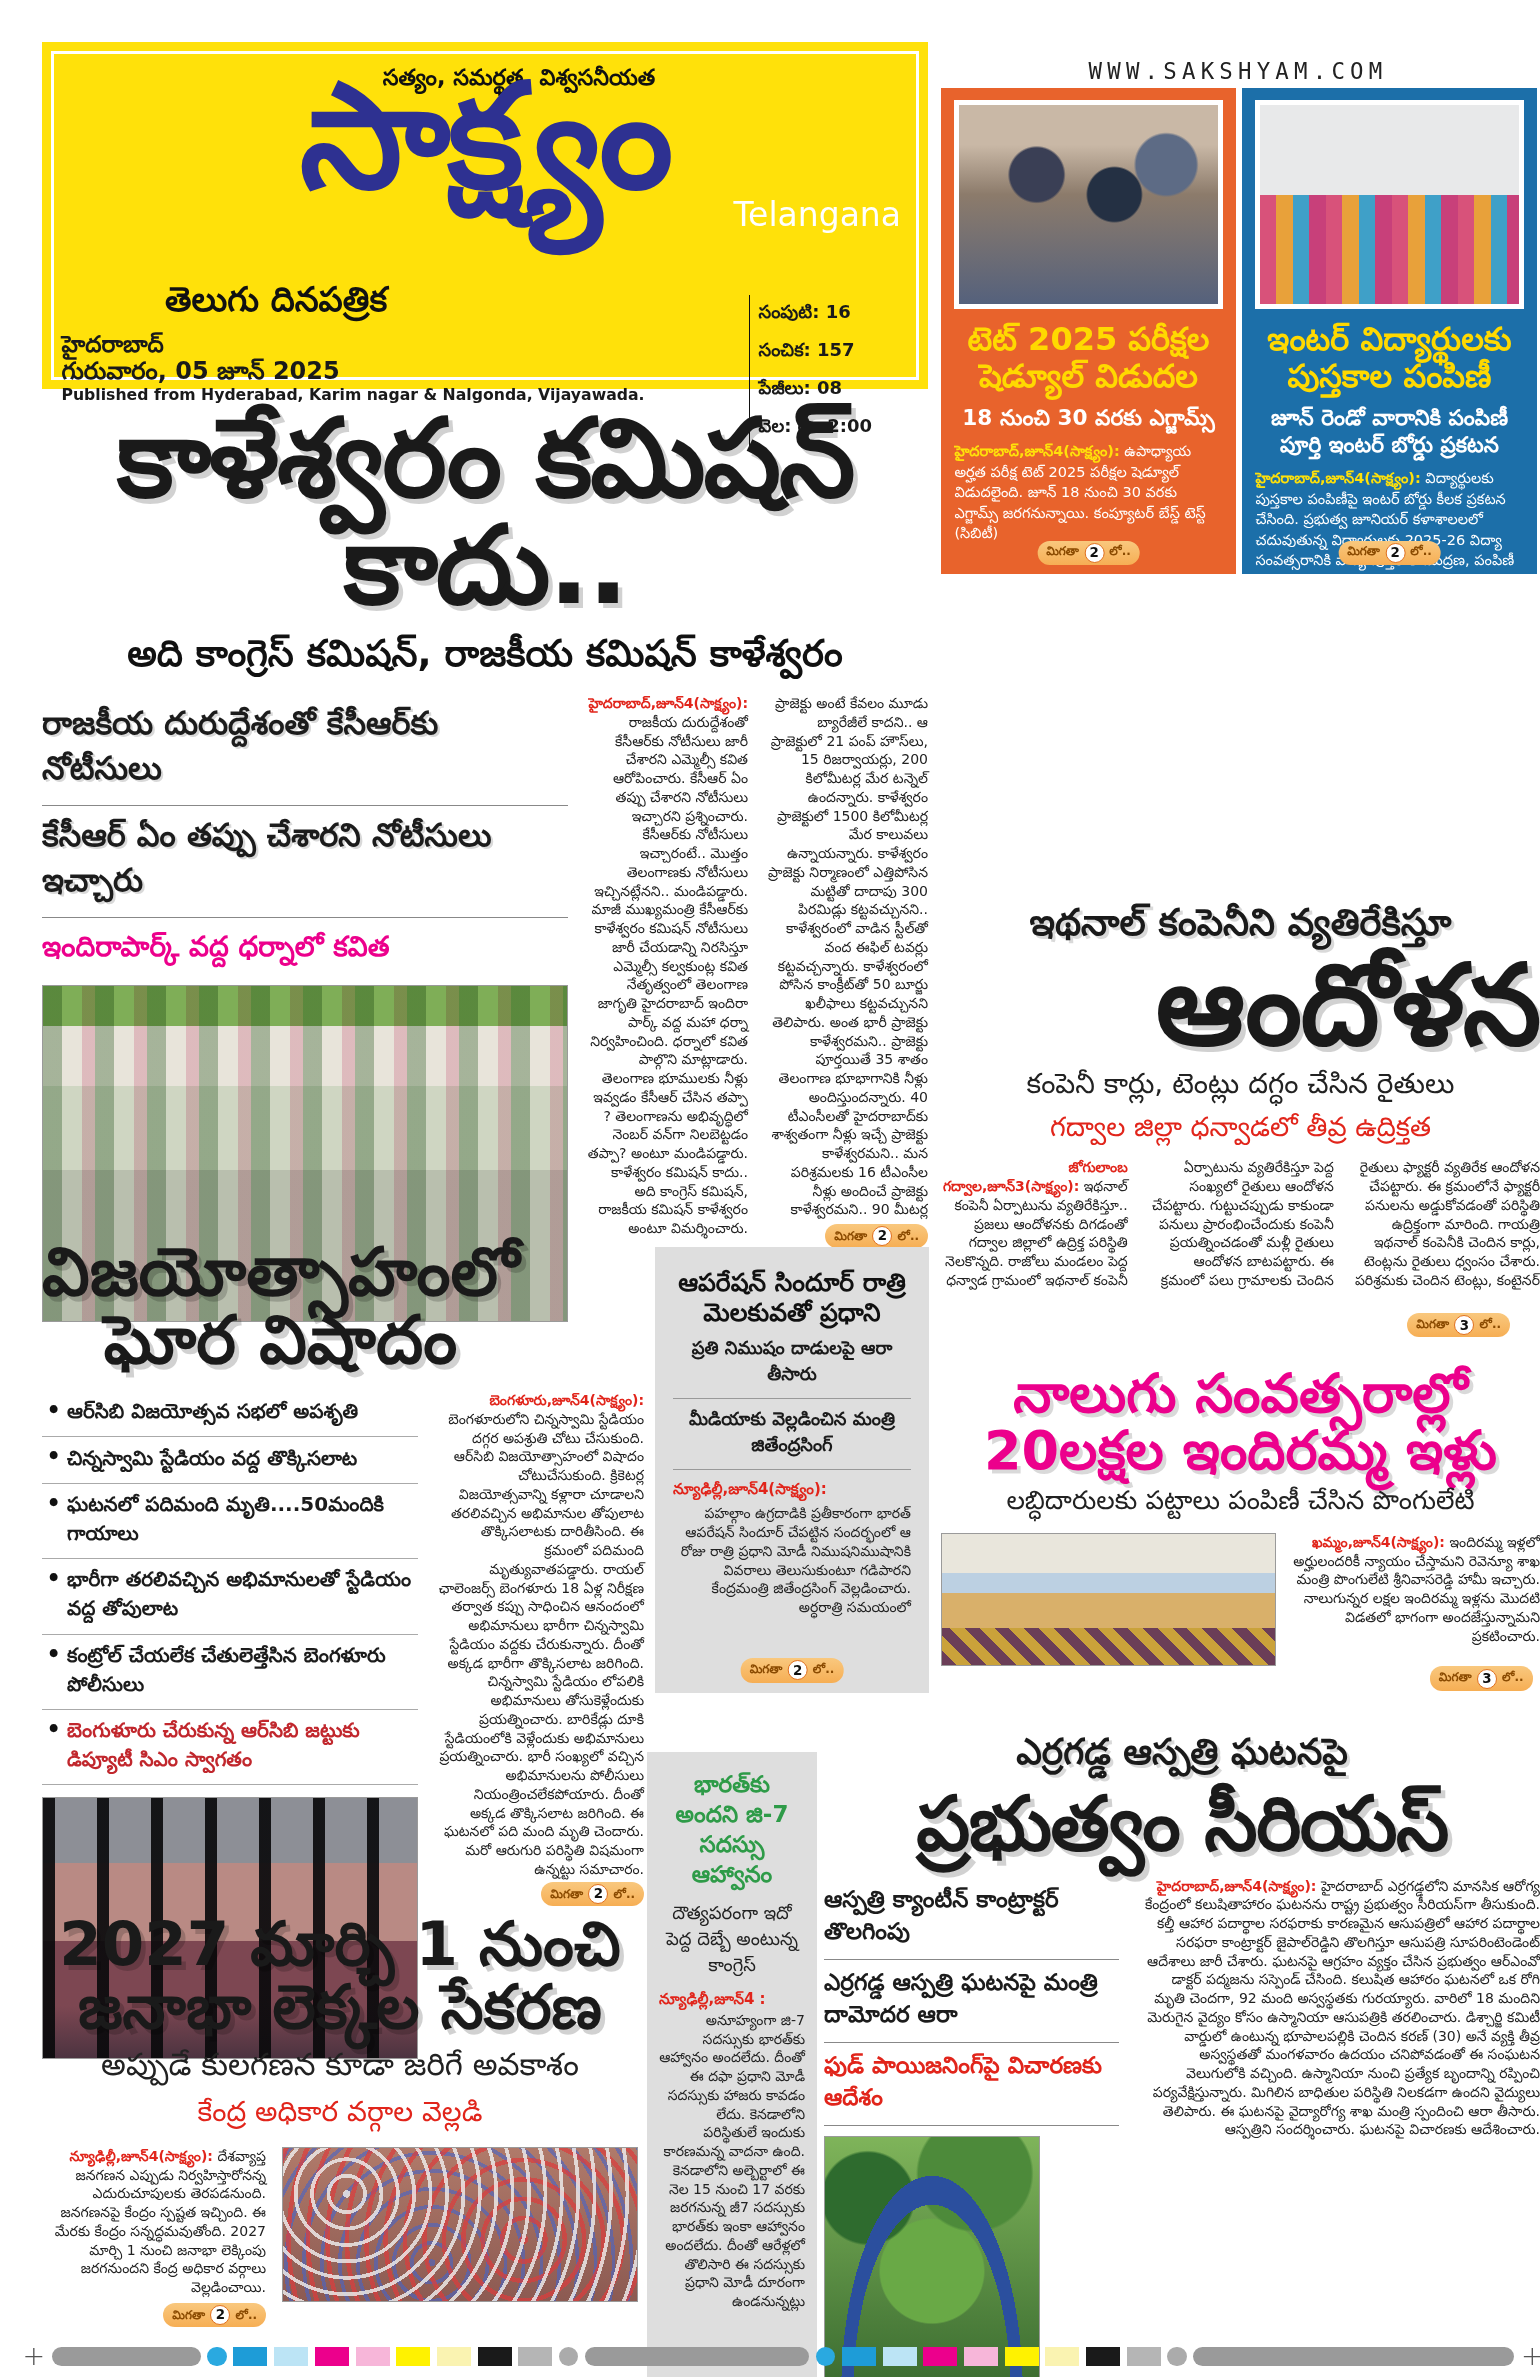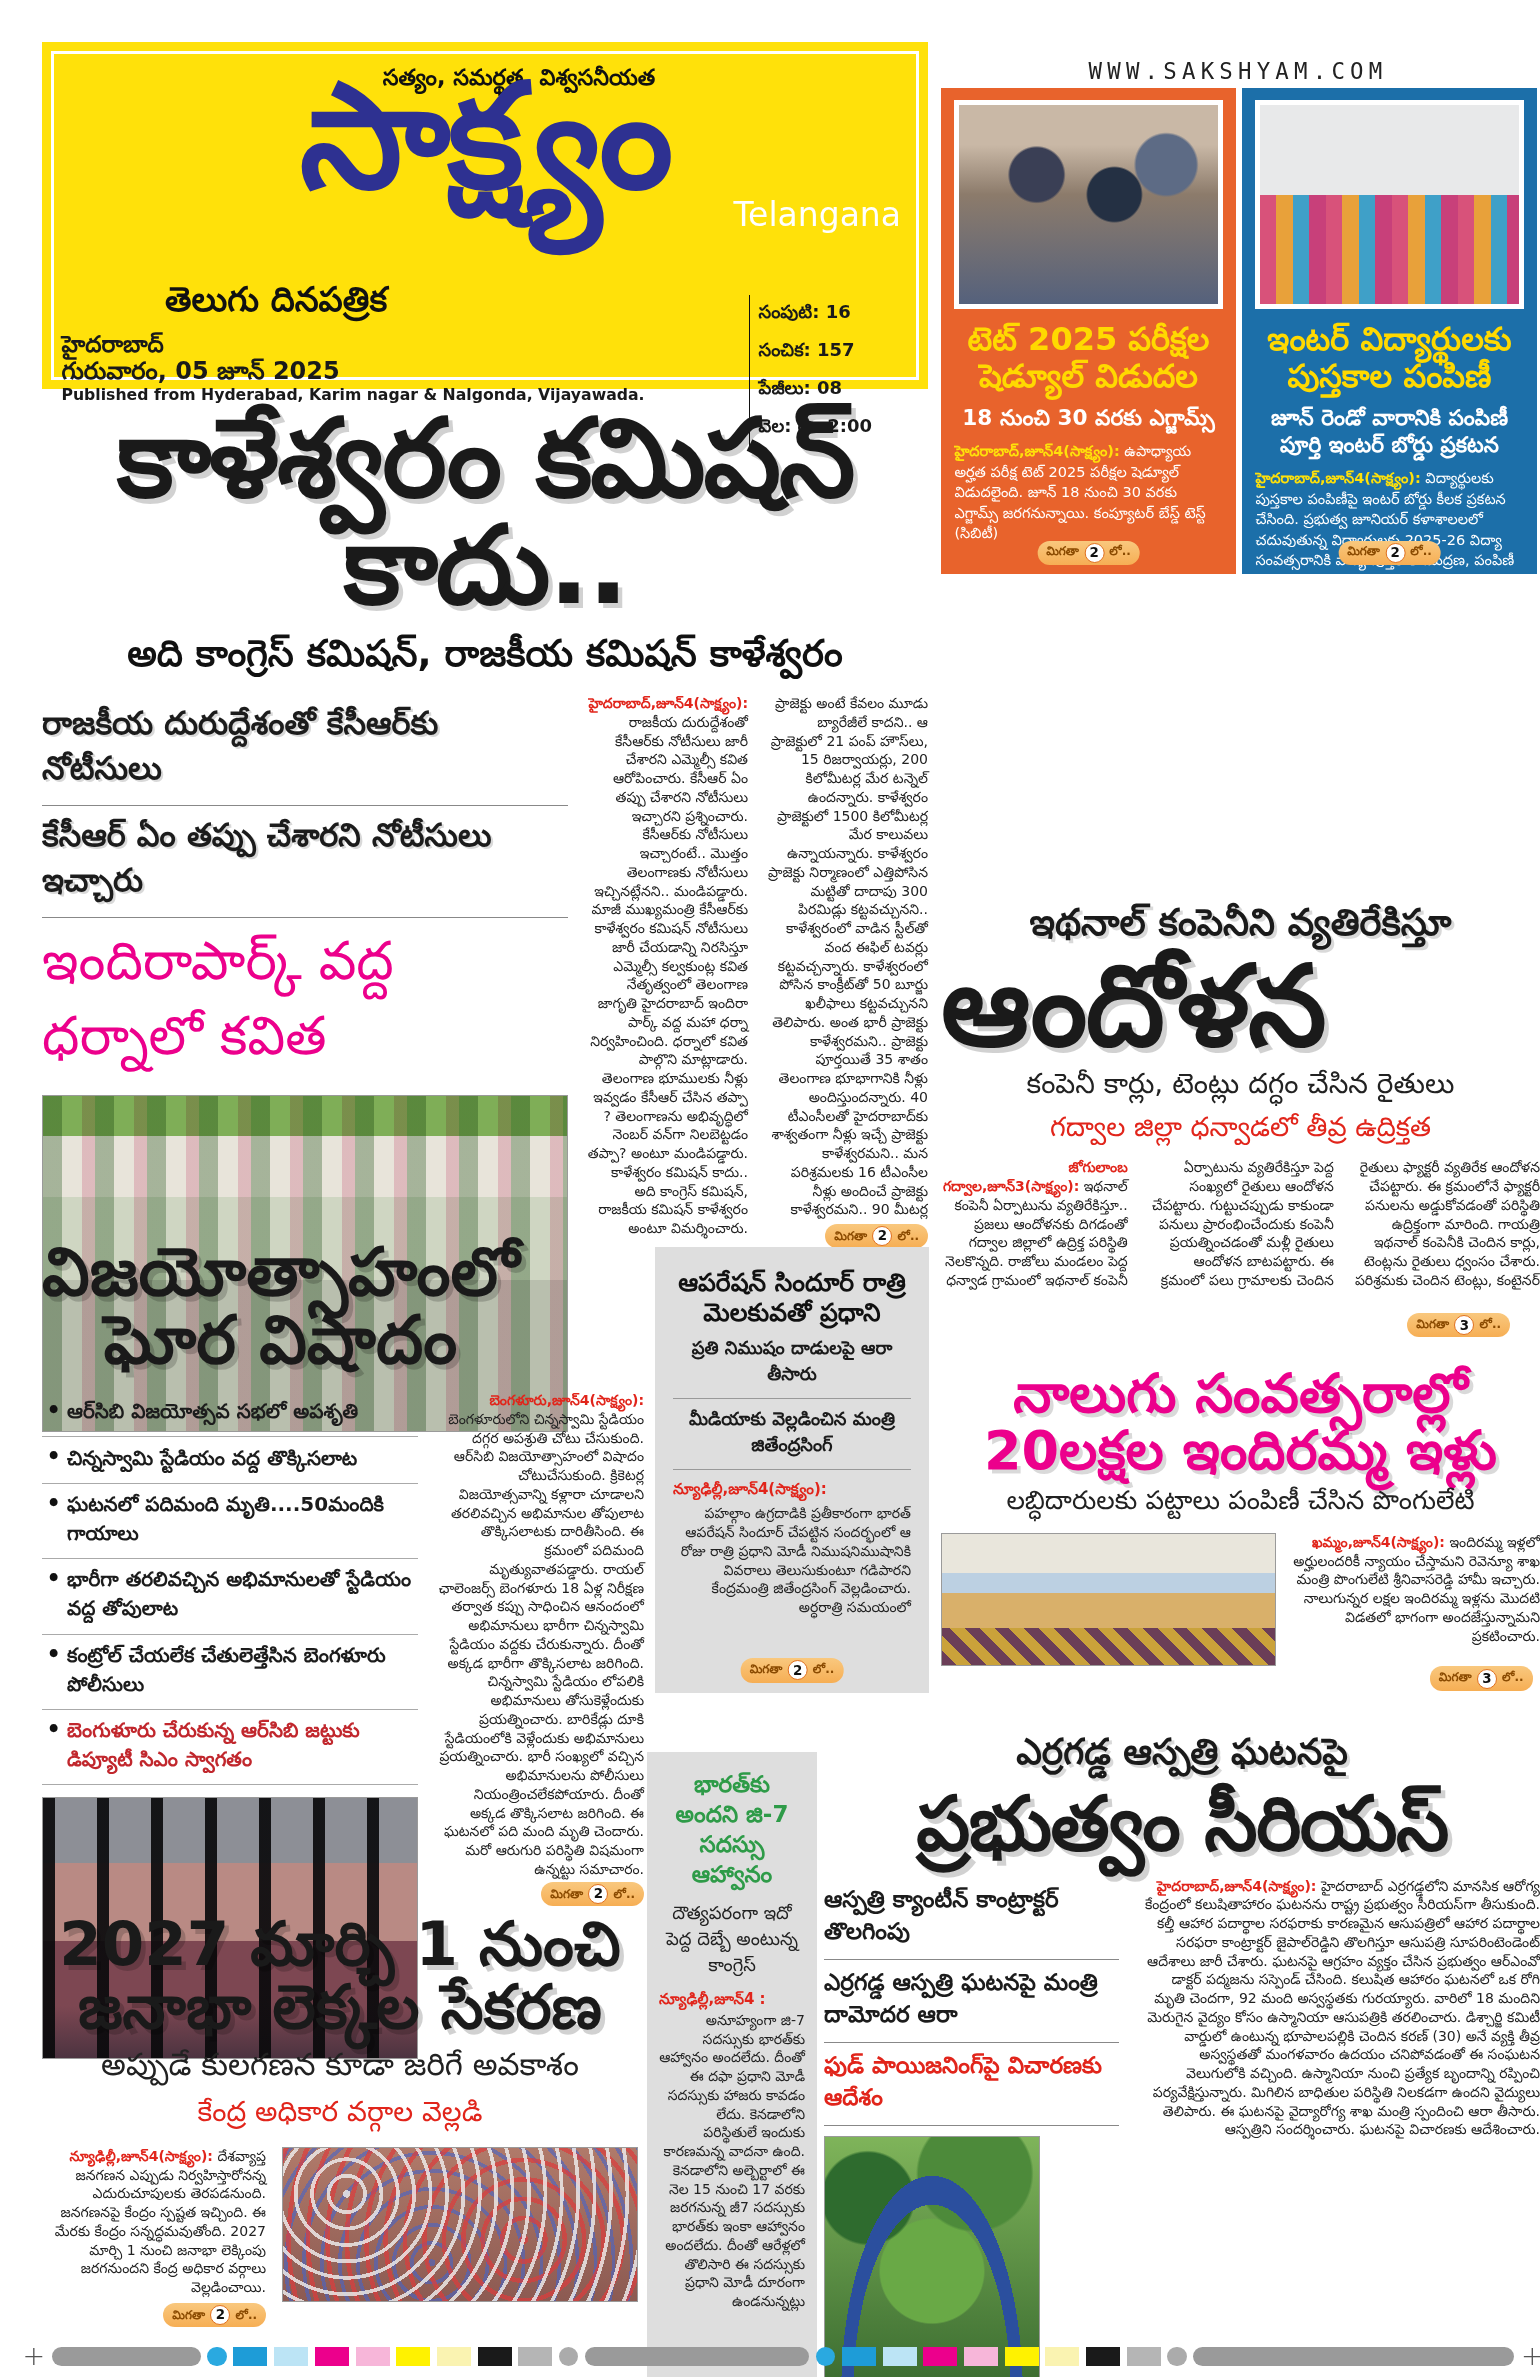--- a/index.html
+++ b/index.html
@@ -48,21 +48,21 @@
   .shadowed{text-shadow:4.5px 4.5px 0 rgba(0,0,0,0.18);}
   .photo{background:#ccc; border:0.7px solid #9a9a9a;}
 
   
   .lead{position:absolute; left:42px; top:406px; width:886px; max-height:820px;}
   .lead-headline{font-size:109px; line-height:.98; font-weight:bold; text-align:center; color:var(--headline-black); letter-spacing:-2.2px;}
   .lead-deck-main{margin-top:12px; font-size:37px; font-weight:bold; text-align:center; color:#111;}
   .lead-row{display:flex; gap:19.4px; margin-top:10.4px;}
   .lead-left{width:526px;}
   .lead-deck{font-size:32px; font-weight:bold; padding:10.4px 0; border-bottom:1.5px solid #888; color:#1c1c1c; text-shadow:2.2px 2.2px 0 #d9d9d9;}
-  .lead-deck-pink{font-size:53px; font-weight:normal; padding:12px 0 7.5px; color:var(--accent-pink);}
+  .lead-deck-pink{font-size:28px; font-weight:bold; padding:12px 0 7.5px; color:var(--accent-pink);}
   .photo-dharna{margin-top:7.5px; height:337px;
     background:
       linear-gradient(180deg,#7fae57 0 12%,#e8e4da 12% 30%,#cfd6c2 30% 55%,#b9bfae 55% 100%),
       repeating-linear-gradient(90deg, rgba(46,100,40,.35) 0 19.4px, rgba(255,255,255,.35) 19.4px 39px, rgba(210,70,120,.25) 39px 52px);
     background-blend-mode:multiply;}
   .lead-body{flex:1; column-count:2; column-gap:19.4px; position:relative;}
   .lead-body .chip{margin-top:4.5px;}
 
   
   .tragedy{position:absolute; left:42px; top:1238px; width:602px; max-height:675px;}
@@ -85,21 +85,21 @@
   .sindoor{position:absolute; left:655px; top:1247px; width:274px; height:446px; padding:21px 18px; overflow:hidden;}
   .sindoor-headline{font-size:25px; line-height:1.2; font-weight:bold; text-align:center; color:#111;}
   .boxdeck{font-size:18px; font-weight:bold; text-align:center; padding:9px 0; border-bottom:1.5px solid #999;}
   .sindoor .dateline, .g7 .dateline{display:block; margin-top:10.4px; font-size:15px;}
   .sindoor .bodytext{margin-top:3px;}
   .sindoor .chip{position:absolute; bottom:10.4px; left:50%; transform:translateX(-50%);}
 
   
   .ethanol{position:absolute; left:941px; top:901px; width:599px; max-height:453px; padding-bottom:30px;}
   .eth-kicker{font-size:37px; font-weight:bold; text-align:center; color:var(--headline-black); text-shadow:3px 3px 0 rgba(0,0,0,.15);}
-  .eth-headline{font-size:112px; line-height:.95; font-weight:bold; text-align:left; color:var(--headline-black); letter-spacing:-1.5px;}
+  .eth-headline{font-size:112px; line-height:.95; font-weight:bold; text-align:right; color:var(--headline-black); letter-spacing:-1.5px;font-family:Liberation Serif, serif;}
   .eth-deck{margin-top:7.5px; font-size:28px; font-weight:500; text-align:center; color:#222;}
   .eth-deck-red{margin-top:4.5px; font-size:27px; font-weight:500; text-align:center; color:var(--accent-red);}
   .eth-body{margin-top:9px; column-count:3; column-gap:19.4px; max-height:149px; overflow:hidden;}
   .ethanol .chip{position:absolute; right:30px; bottom:0;}
 
   
   .indiramma{position:absolute; left:941px; top:1366px; width:599px; max-height:356px;}
   .ind-headline{font-size:54px; line-height:1.05; font-weight:bold; text-align:center; color:var(--accent-pink); text-shadow:3.7px 3.7px 0 rgba(0,0,0,.15);}
   .ind-deck{margin-top:6px; font-size:26px; text-align:center; color:#222;}
   .ind-row{display:flex; gap:15px; margin-top:10.4px; position:relative;}

